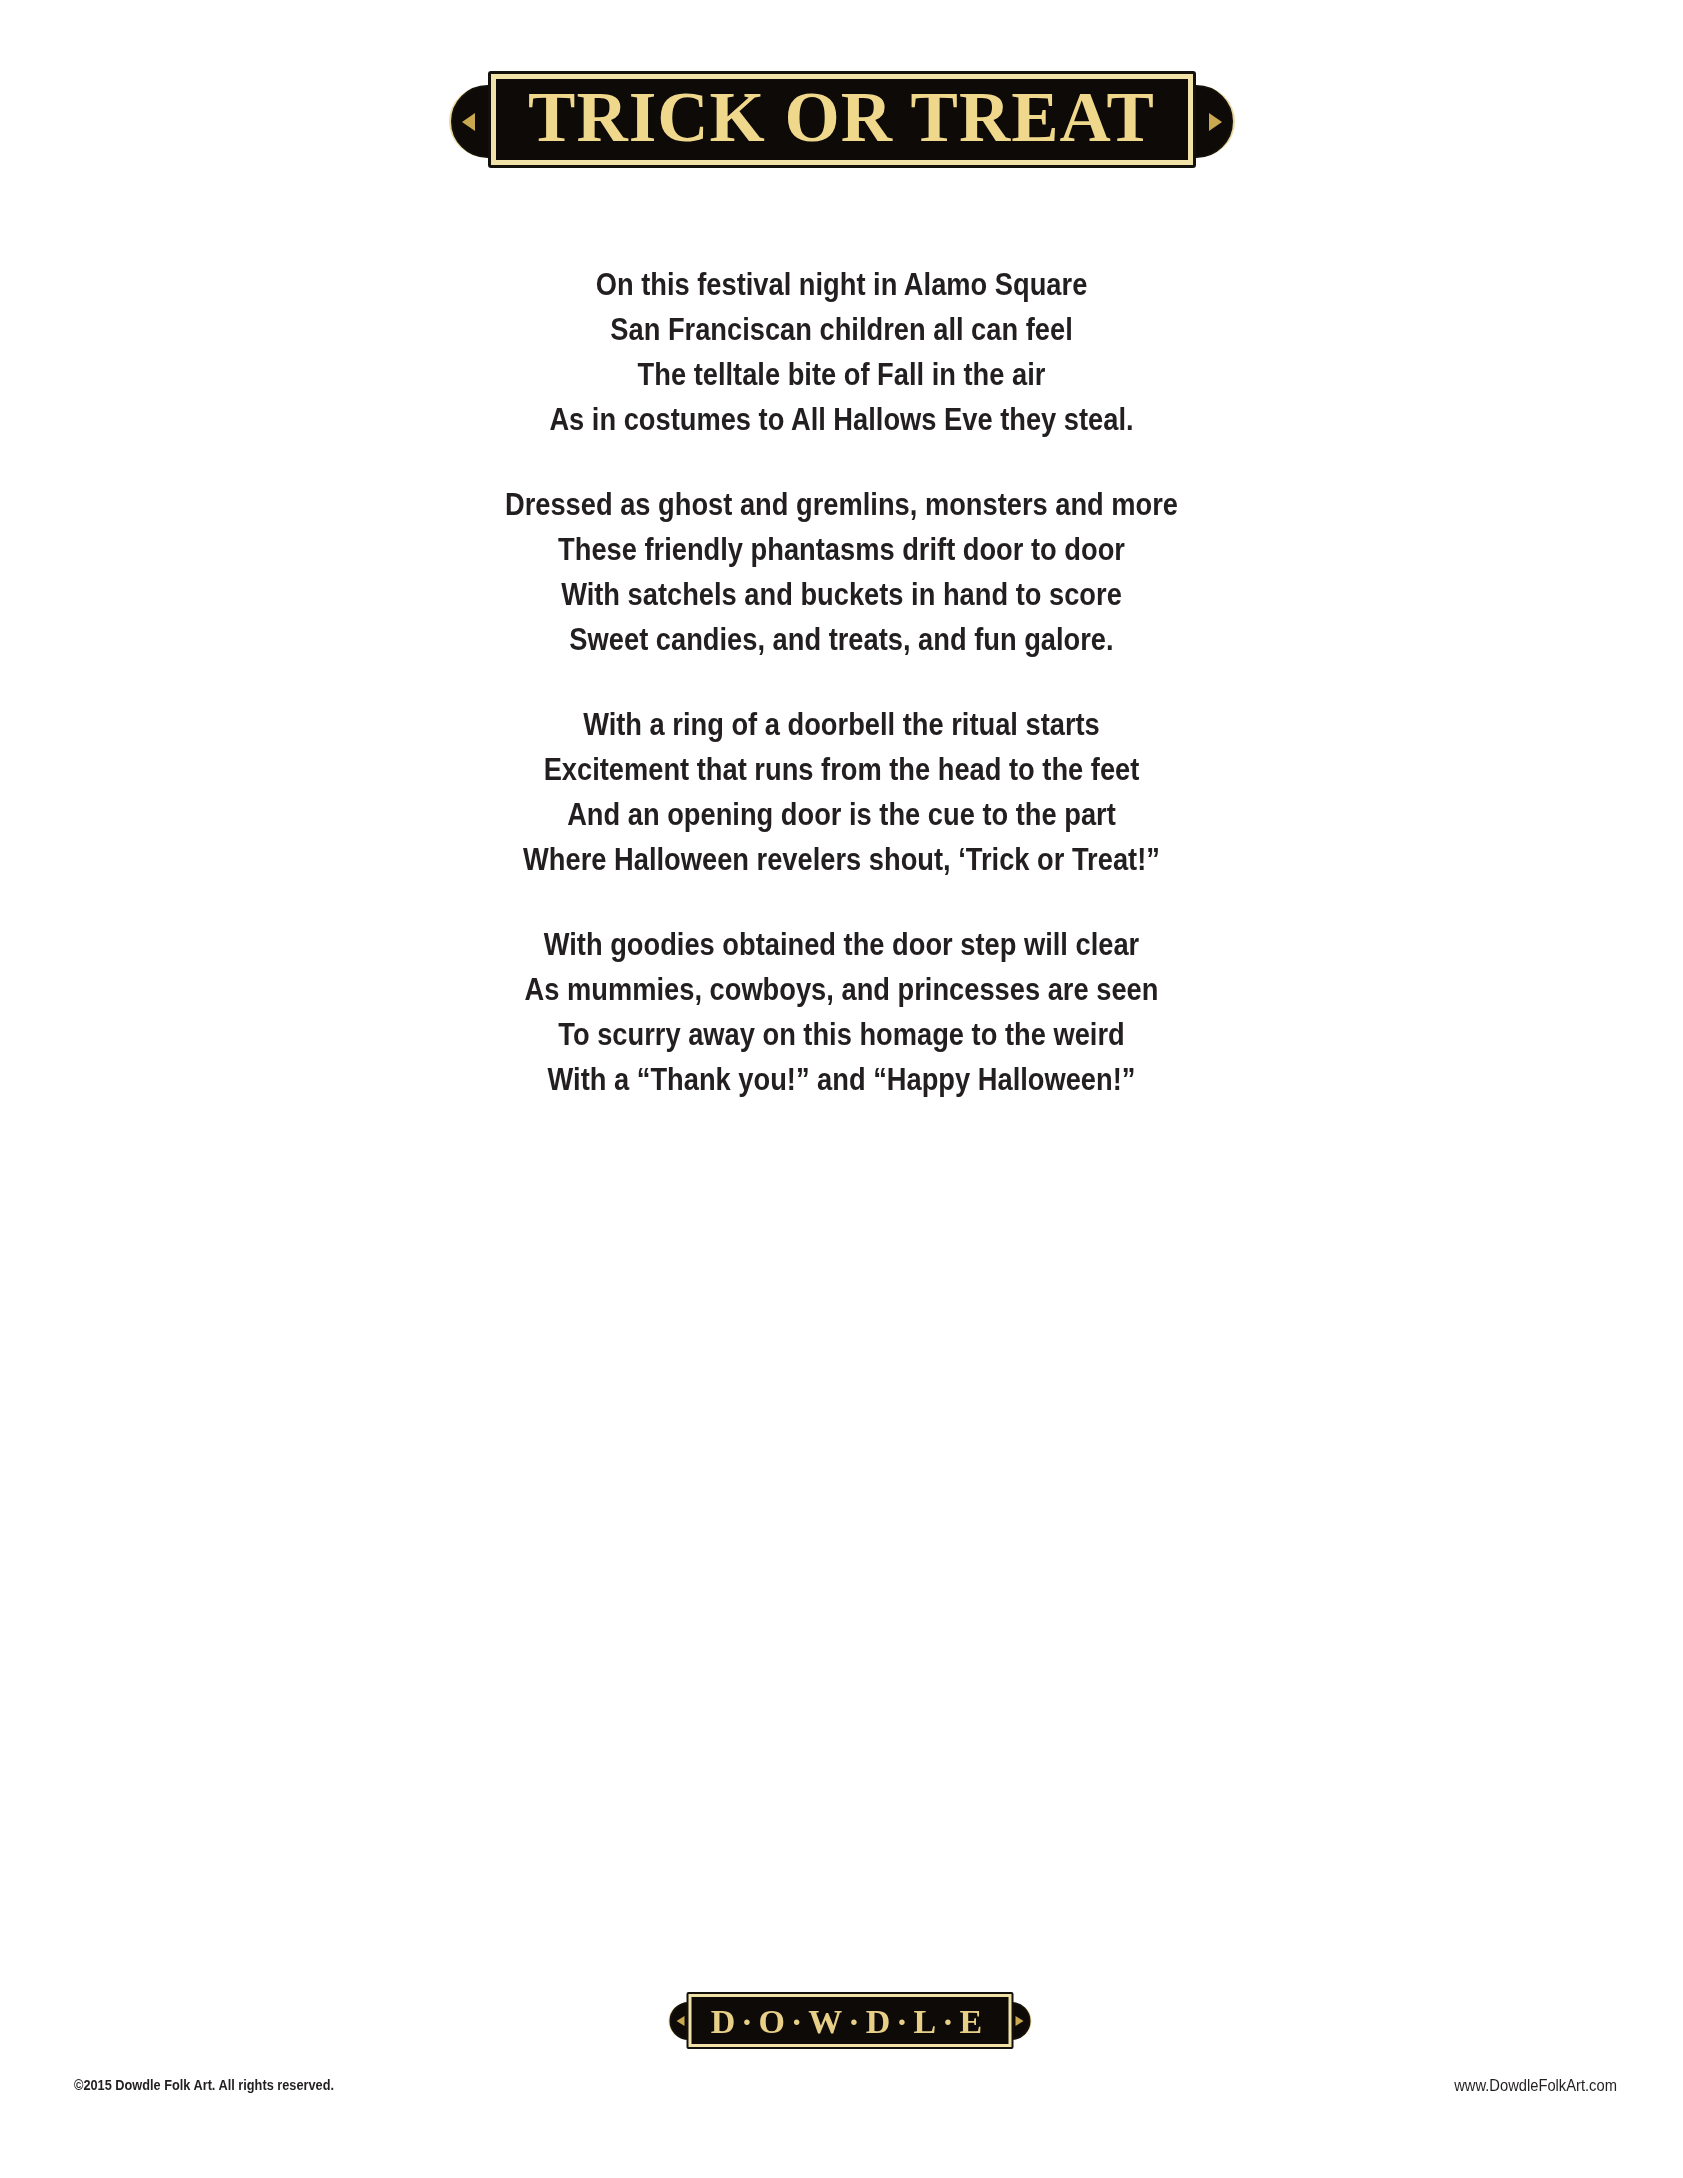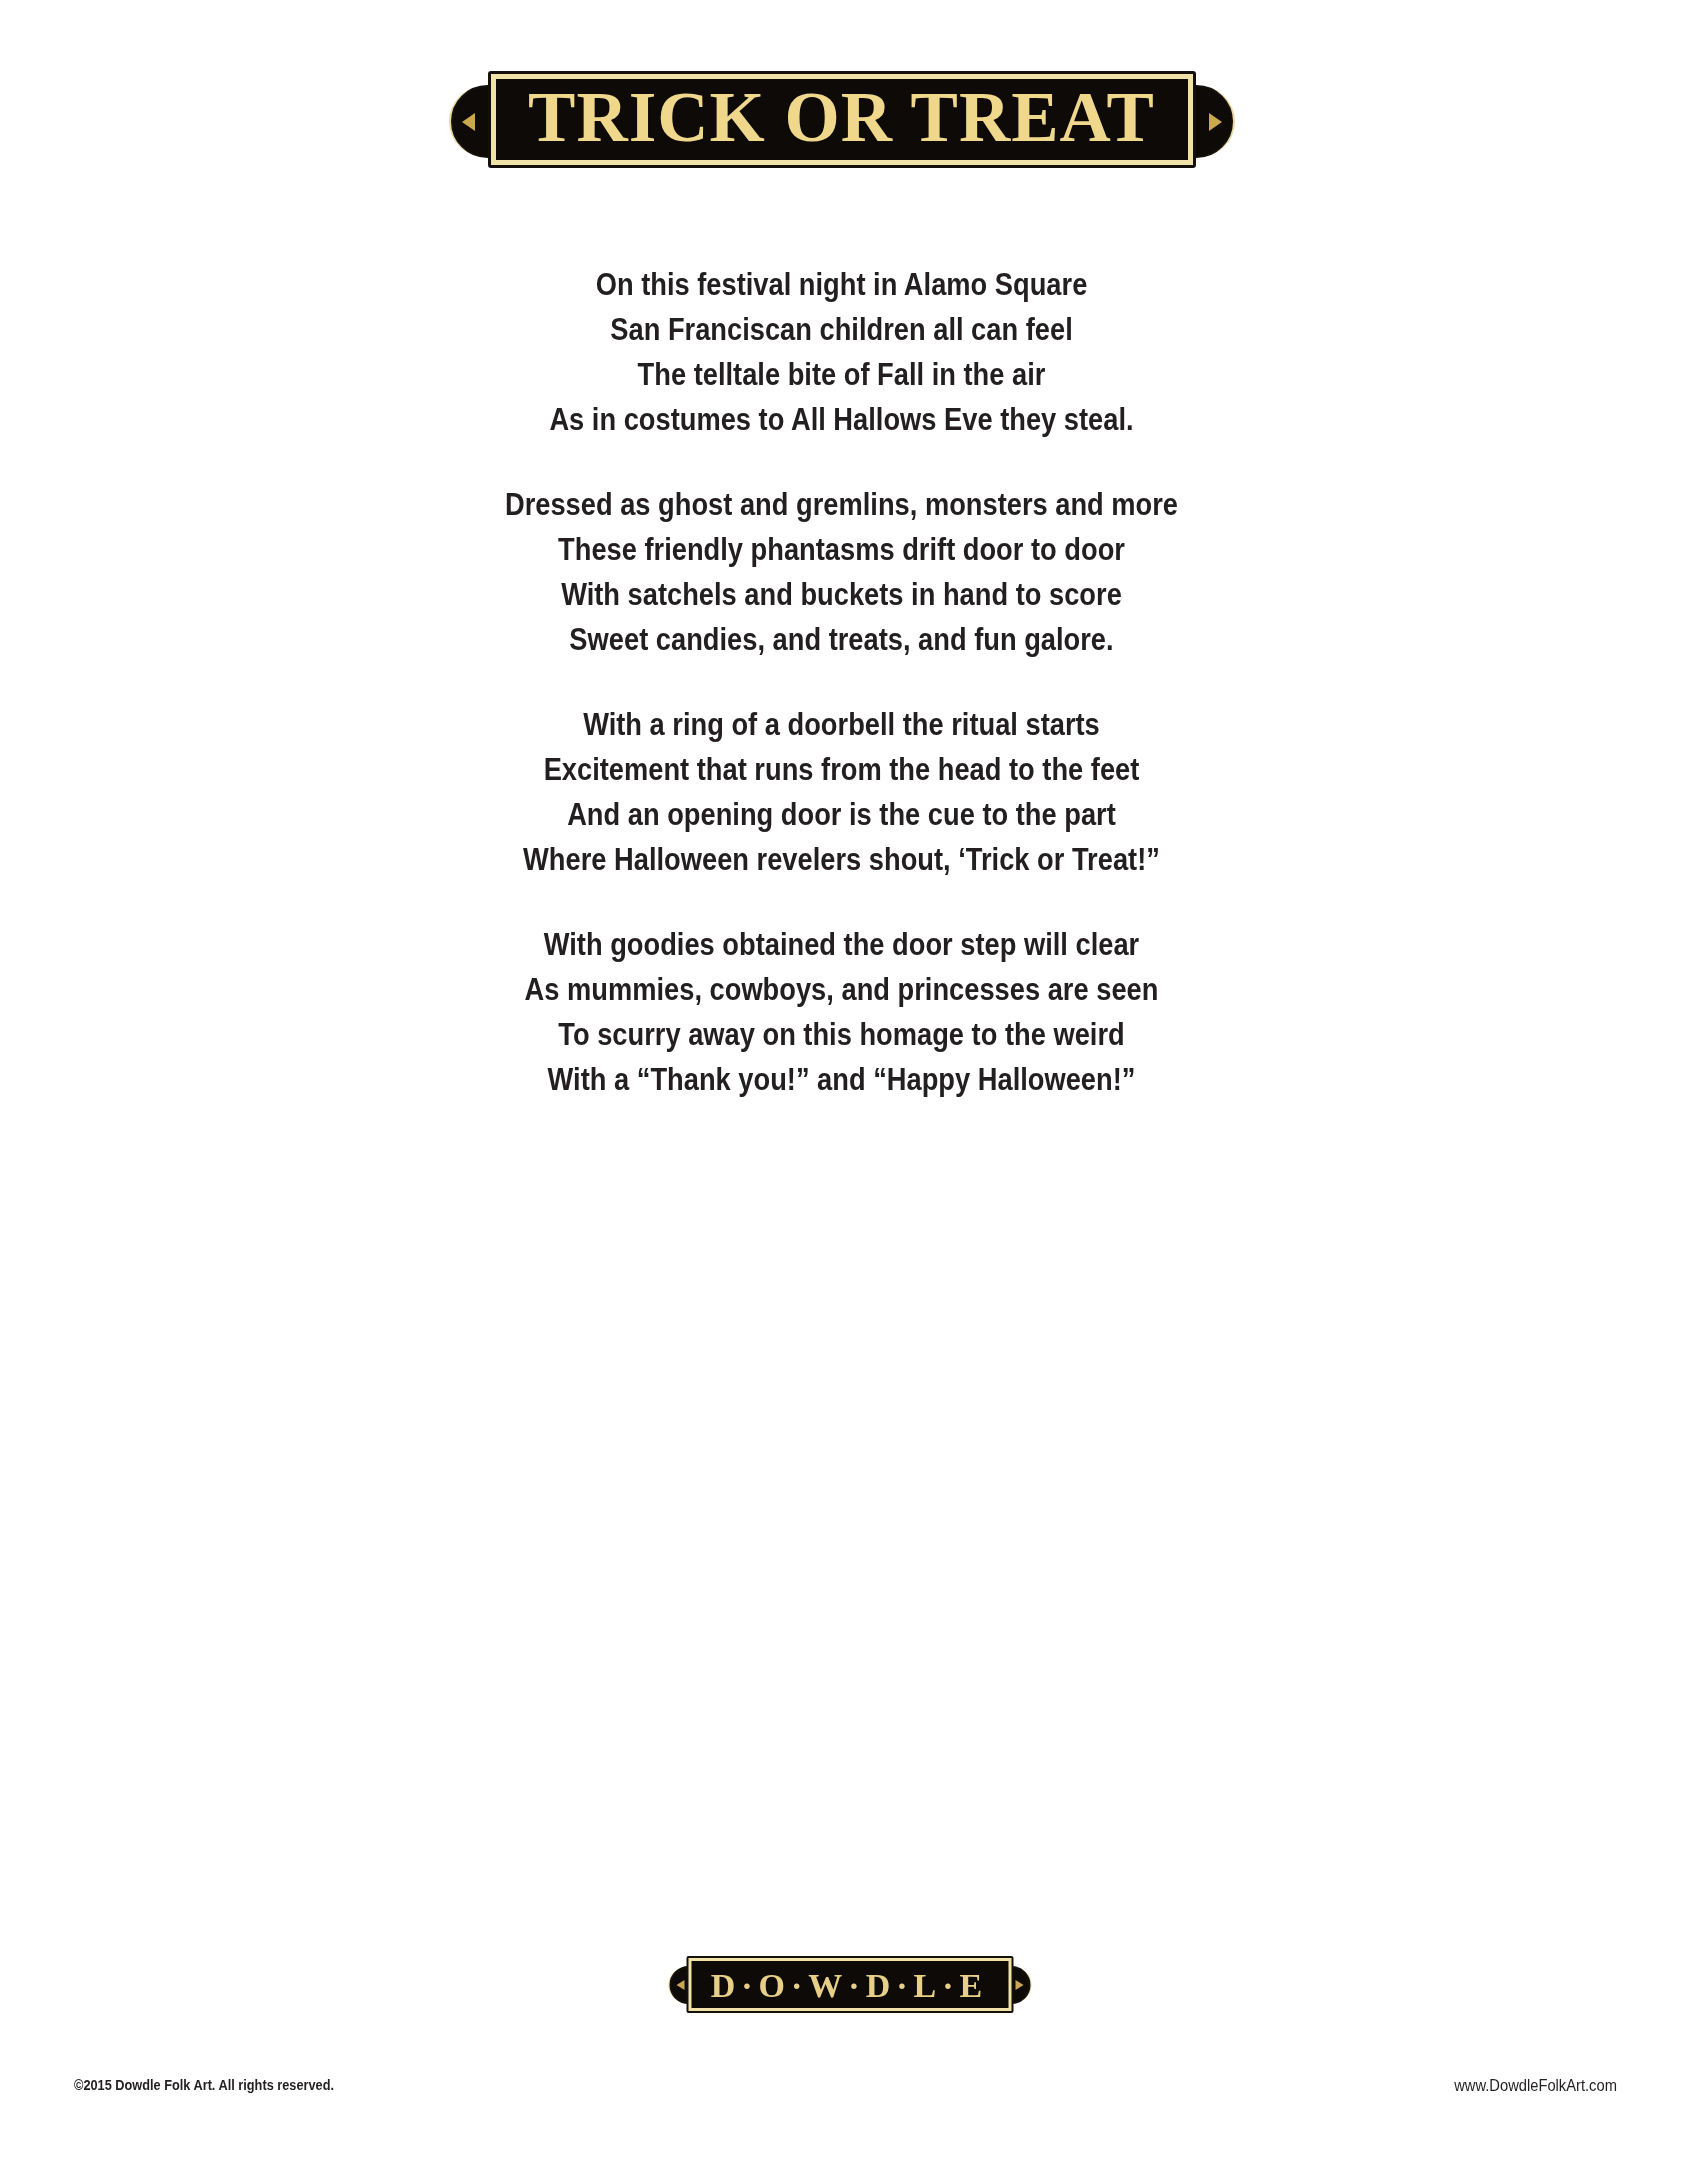--- a/index.html
+++ b/index.html
@@ -6,21 +6,21 @@
   html,body { background:#ffffff; }
   .page {
     position:relative;
     width:1683px; height:2178px;
     background:#ffffff;
     font-family:"Liberation Sans", sans-serif;
     overflow:hidden;
   }
 
   
-  .plaque-wrap { position:relative; margin:8px auto; }
+  .plaque-wrap { position:relative; margin:0 auto; }
   .plaque {
     position:relative; z-index:1;
     background:#f1e2a8;
     border:3px solid #14110d;
     padding:5px;
     width:100%; height:100%;
     border-radius:3px;
   }
   .plaque-field {
     width:100%; height:100%;
@@ -71,21 +71,21 @@
     font-size:31px;
     line-height:45px;
     transform:scaleX(0.88);
     transform-origin:50% 0;
   }
   .stanza + .stanza { margin-top:40px; }
   .poem-line { white-space:nowrap; }
 
   
   .logo-wrap {
-    position:absolute; top:1948px; left:calc(50% + 8px);
+    position:absolute; top:1992px; left:calc(50% + 8px);
     transform:translateX(-50%);
     width:327px; height:57px;
   }
   .logo-wrap .plaque { border-width:2px; padding:3px; border-radius:2px; }
   .logo-wrap .tab { width:38px; height:38px; top:10px; }
   .logo-wrap .tab.left  { left:-17px;  box-shadow:-2px 0 0 -1px #e9d9a0; }
   .logo-wrap .tab.right { right:-17px; box-shadow: 2px 0 0 -1px #e9d9a0; }
   .logo-wrap .tab.left .tab-ornament {
     left:5px; transform:translateY(-50%);
     border-top:5px solid transparent; border-bottom:5px solid transparent;

